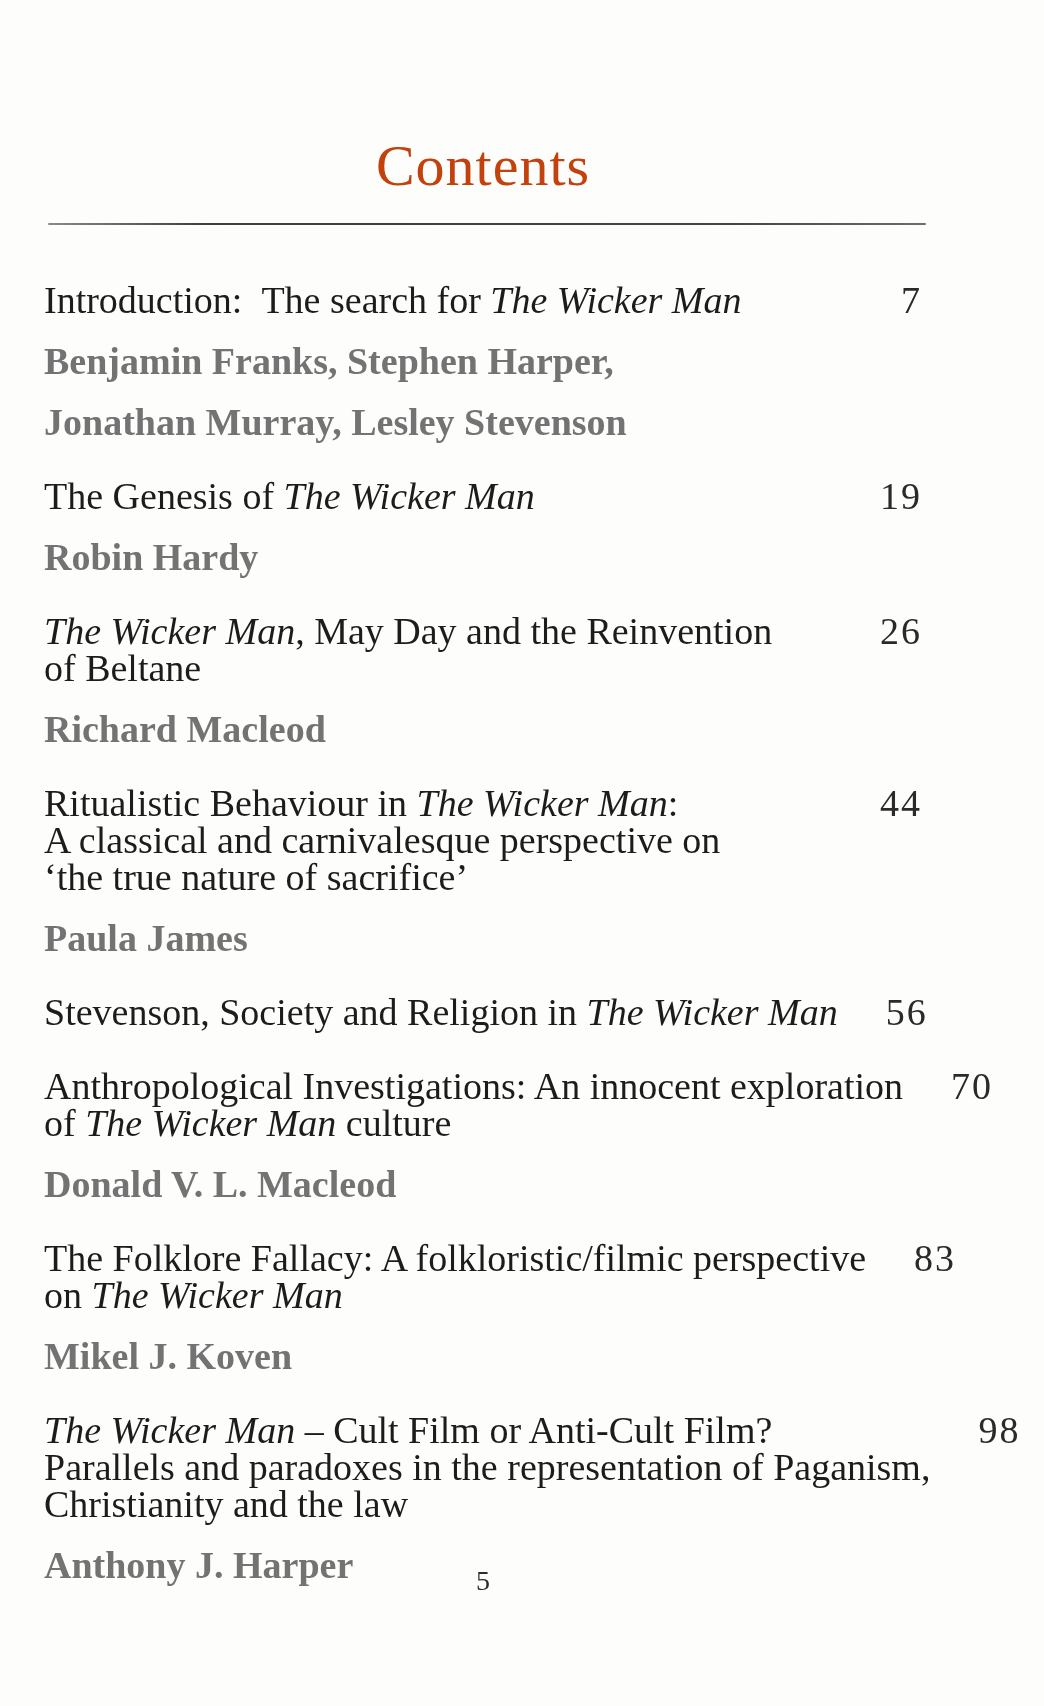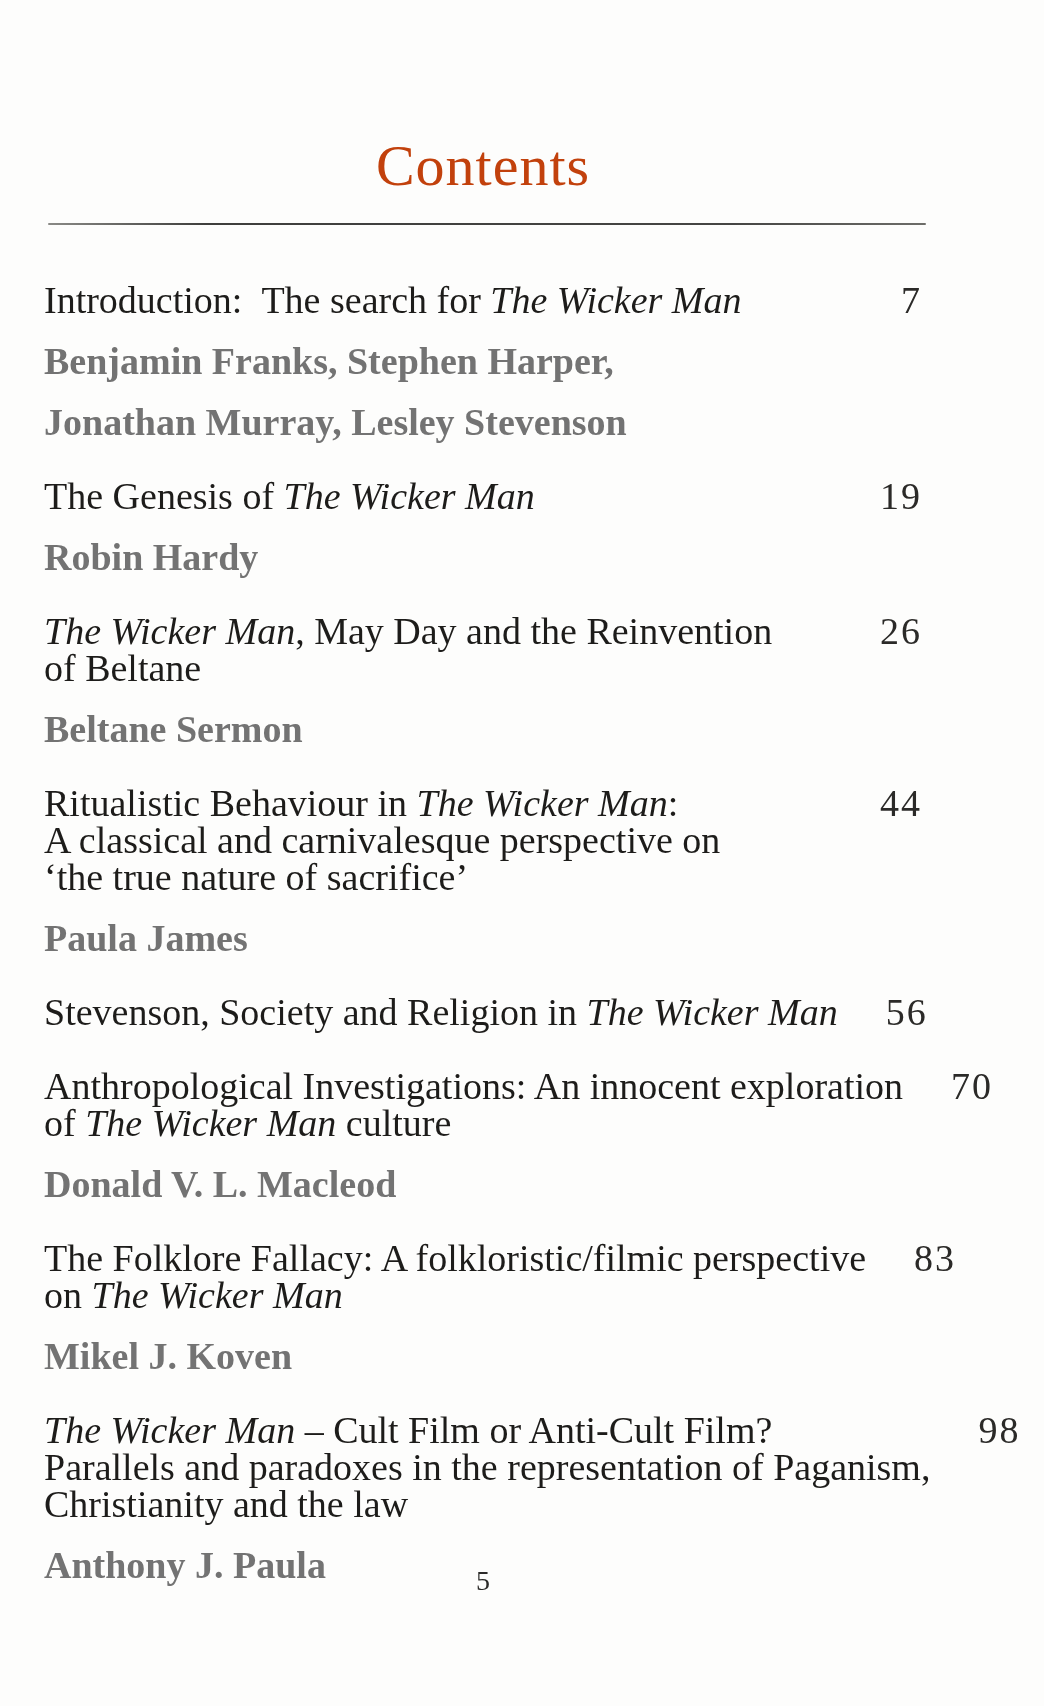--- a/index.html
+++ b/index.html
@@ -107,21 +107,21 @@
         <div class="entry-text">
           <div class="line title-line"><span class="rm">The Genesis of </span><span class="it">The Wicker Man</span></div>
           <div class="line author-line">Robin Hardy</div>
         </div>
         <div class="pg">19</div>
       </div>
       <div class="entry">
         <div class="entry-text">
           <div class="line title-line"><span class="it">The Wicker Man</span><span class="rm">, May Day and the Reinvention</span></div>
           <div class="line title-line"><span class="rm">of Beltane</span></div>
-          <div class="line author-line">Beltane Sermon</div>
+          <div class="line author-line">Richard Macleod</div>
         </div>
         <div class="pg">26</div>
       </div>
       <div class="entry">
         <div class="entry-text">
           <div class="line title-line"><span class="rm">Ritualistic Behaviour in </span><span class="it">The Wicker Man</span><span class="rm">:</span></div>
           <div class="line title-line"><span class="rm">A classical and carnivalesque perspective on</span></div>
           <div class="line title-line"><span class="rm">‘the true nature of sacrifice’</span></div>
           <div class="line author-line">Paula James</div>
         </div>
@@ -147,20 +147,20 @@
           <div class="line title-line"><span class="rm">on </span><span class="it">The Wicker Man</span></div>
           <div class="line author-line">Mikel J. Koven</div>
         </div>
         <div class="pg">83</div>
       </div>
       <div class="entry">
         <div class="entry-text">
           <div class="line title-line"><span class="it">The Wicker Man</span><span class="rm"> – Cult Film or Anti-Cult Film?</span></div>
           <div class="line title-line"><span class="rm">Parallels and paradoxes in the representation of Paganism,</span></div>
           <div class="line title-line"><span class="rm">Christianity and the law</span></div>
-          <div class="line author-line">Anthony J. Paula</div>
+          <div class="line author-line">Anthony J. Harper</div>
         </div>
         <div class="pg">98</div>
       </div>
     </div>
 
   <div class="folio">5</div>
 </div>
 
 </body></html>

